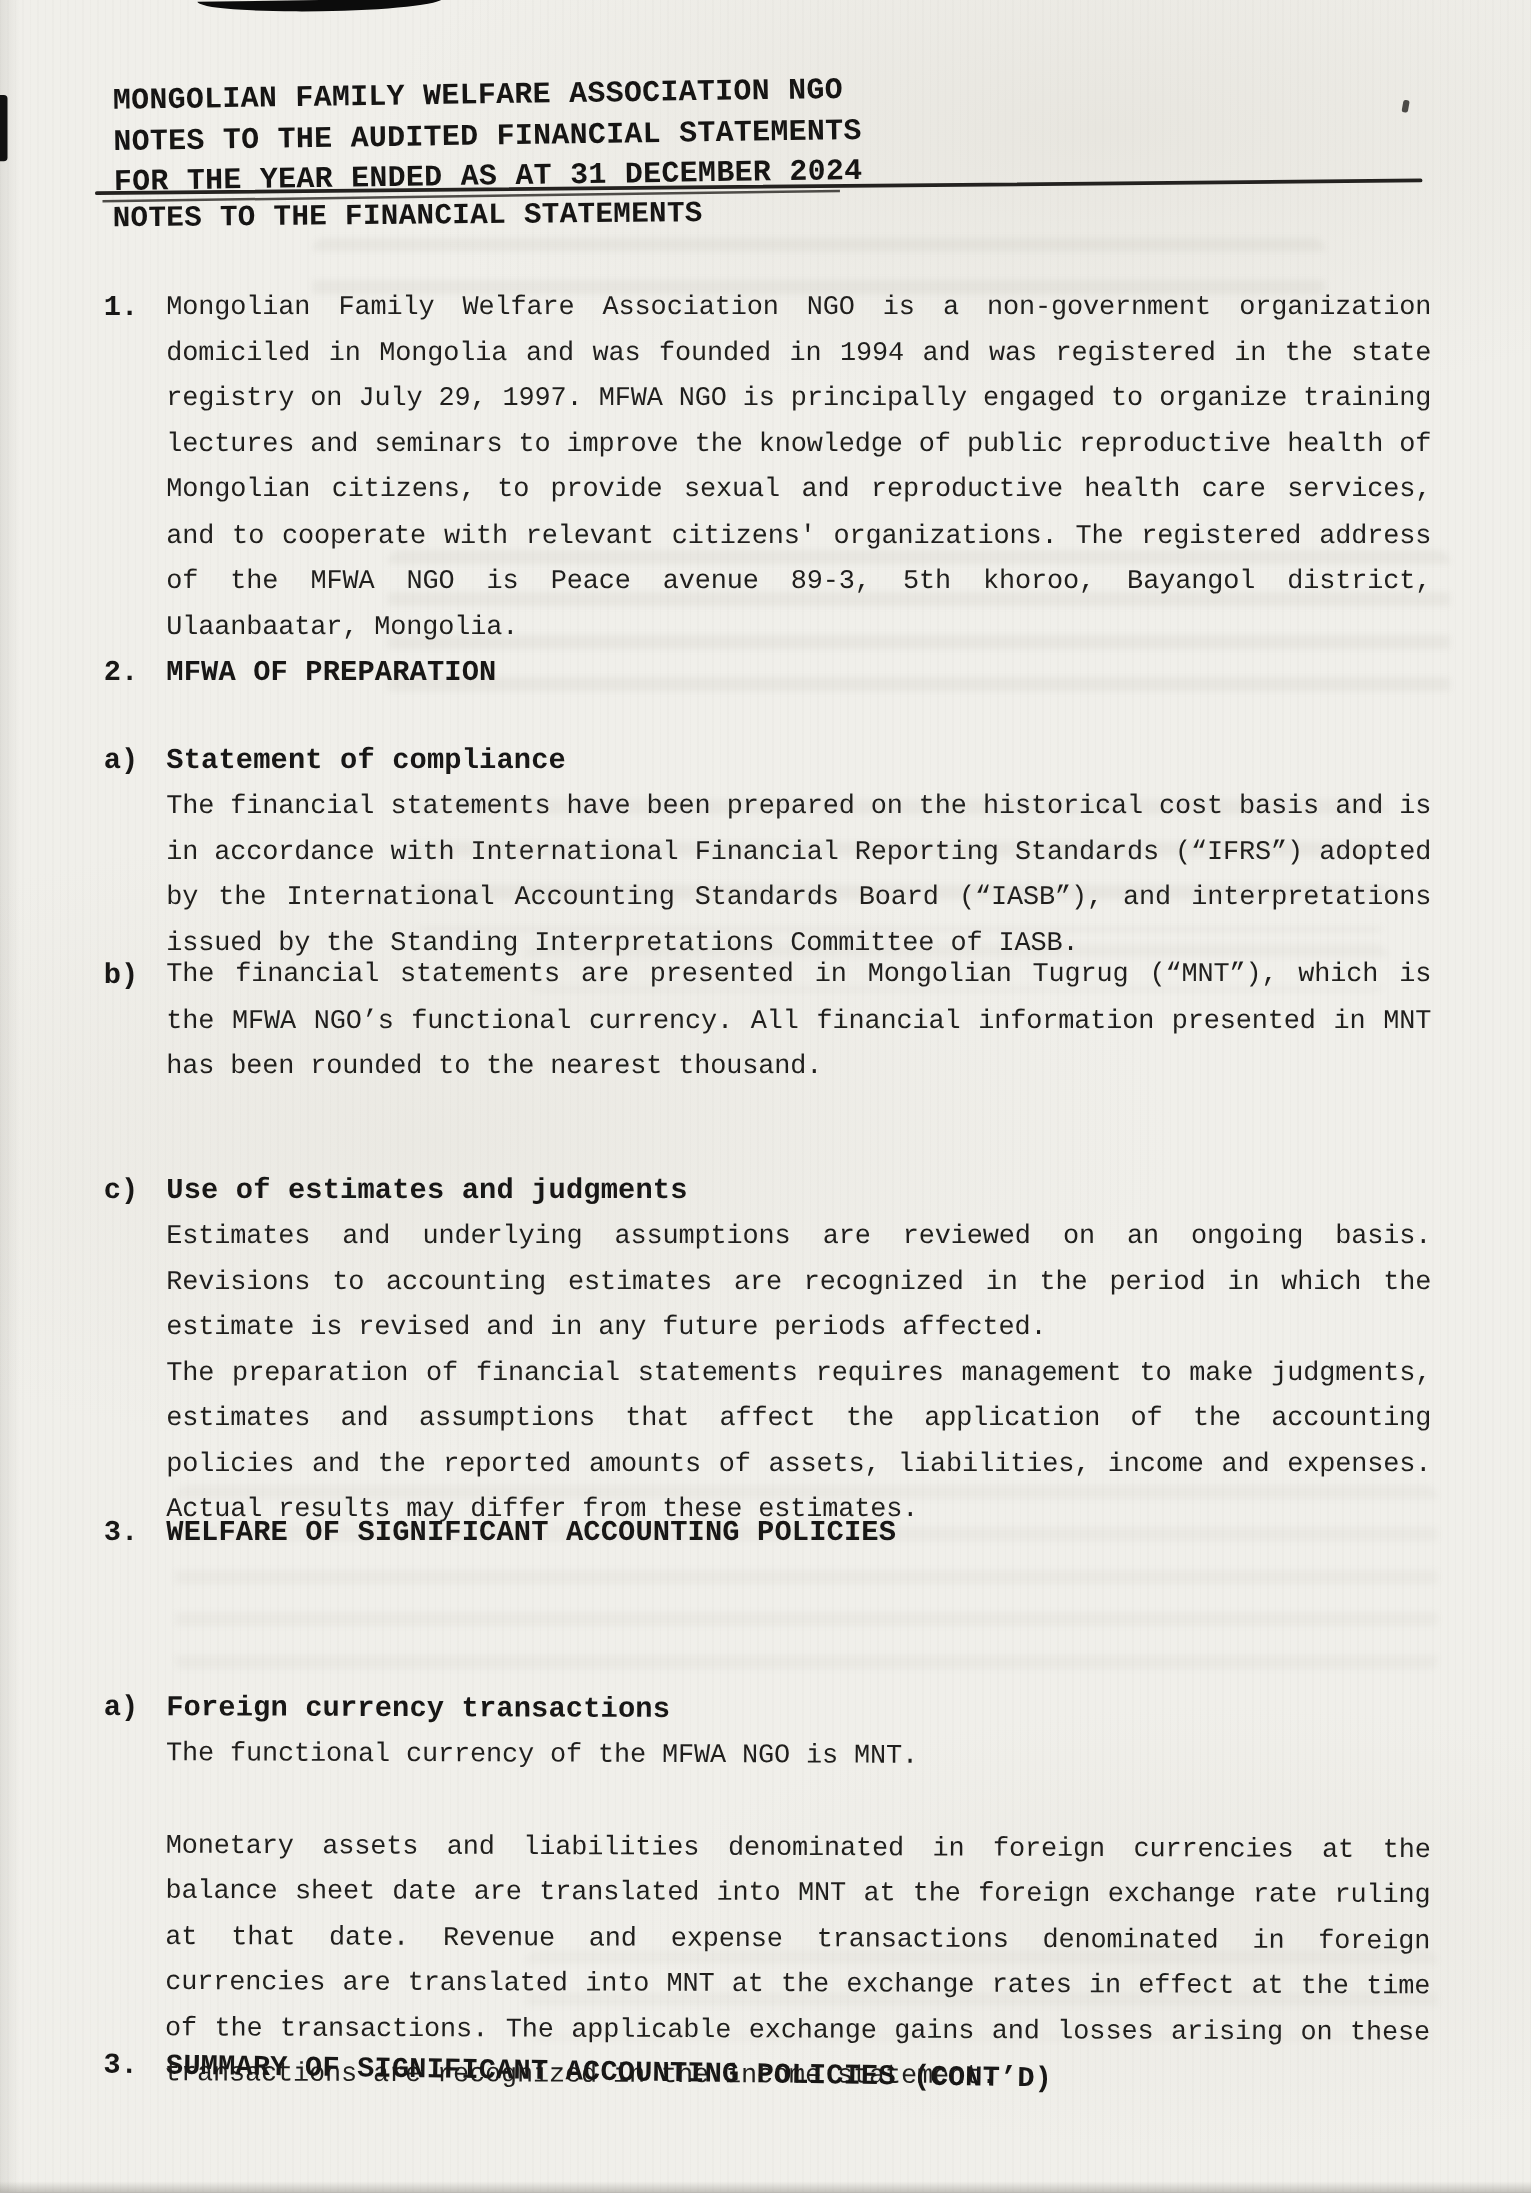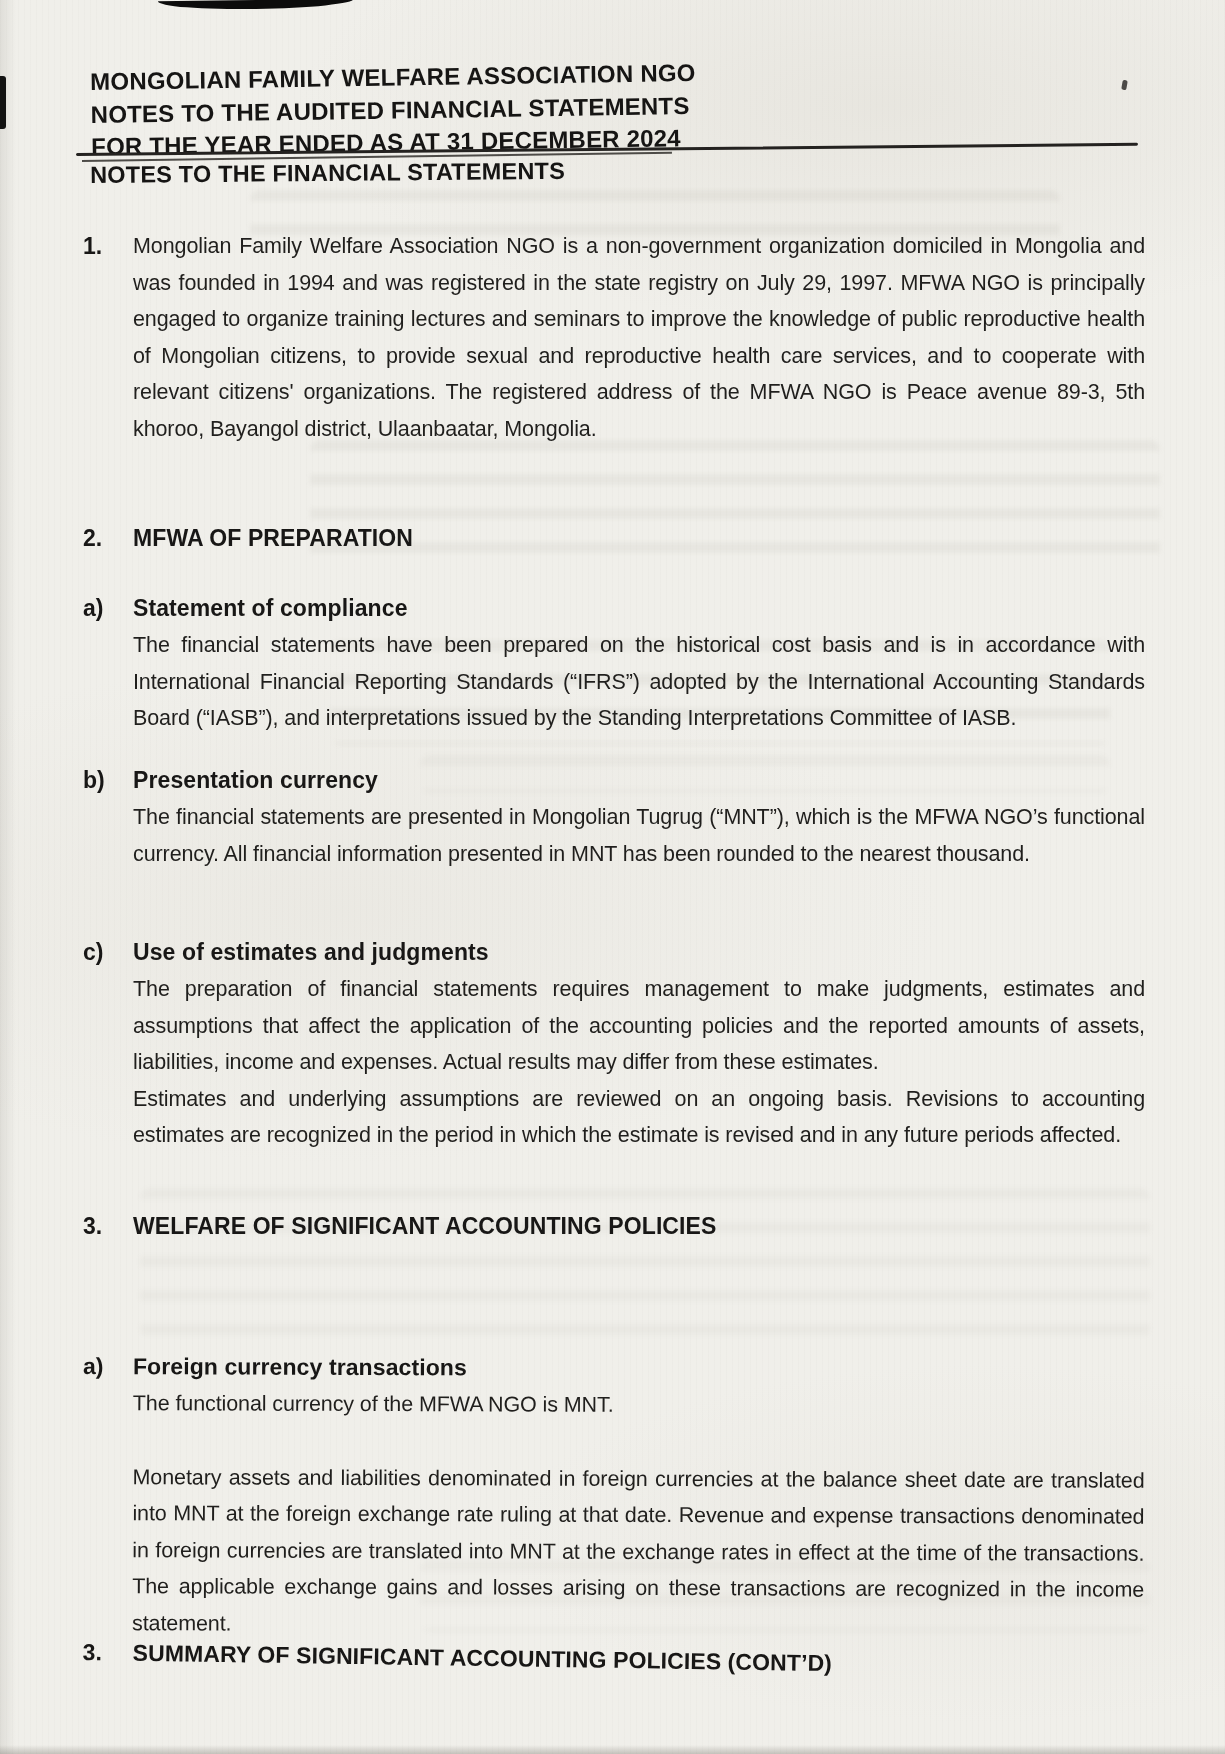--- a/index.html
+++ b/index.html
@@ -5,21 +5,21 @@
   html, body { margin: 0; padding: 0; background: #9a9892; }
   * { box-sizing: border-box; }
 
   .page {
     position: relative;
     width: 1225px;
     height: 1754px;
     margin: 0 auto;
     background: var(--paper, #f0efea);
     overflow: hidden;
-    font-family: Liberation Sans, sans-serif;
+    font-family: Liberation Mono, monospace;
     color: var(--ink, #1b1a18);
   }
 
   
   .paper-texture {
     position: absolute; inset: 0; z-index: 0; pointer-events: none;
     background-image:
       radial-gradient(ellipse 900px 340px at 72% 6%, rgba(213,209,199,0.30), rgba(213,209,199,0) 65%),
       radial-gradient(ellipse 1000px 420px at 28% 52%, rgba(216,212,202,0.22), rgba(216,212,202,0) 60%),
       radial-gradient(ellipse 800px 300px at 80% 88%, rgba(214,210,200,0.18), rgba(214,210,200,0) 60%),
@@ -146,30 +146,29 @@
       <section class="block subsection" style="top: 590px;">
     <span class="label">a)</span>
     <div class="body">
       <h2 class="title">Statement of compliance</h2>
     <p>The financial statements have been prepared on the historical cost basis and is in accordance with International Financial Reporting Standards (“IFRS”) adopted by the International Accounting Standards Board (“IASB”), and interpretations issued by the Standing Interpretations Committee of IASB.</p>
         </div>
   </section>
       <section class="block subsection" style="top: 762px;">
     <span class="label">b)</span>
     <div class="body">
-      <h2 class="title">Presentation currency</h2>
     <p>The financial statements are presented in Mongolian Tugrug (“MNT”), which is the MFWA NGO’s functional currency. All financial information presented in MNT has been rounded to the nearest thousand.</p>
         </div>
   </section>
       <section class="block subsection" style="top: 934px;">
     <span class="label">c)</span>
     <div class="body">
       <h2 class="title">Use of estimates and judgments</h2>
-    <p>The preparation of financial statements requires management to make judgments, estimates and assumptions that affect the application of the accounting policies and the reported amounts of assets, liabilities, income and expenses. Actual results may differ from these estimates.</p>
-          <p>Estimates and underlying assumptions are reviewed on an ongoing basis. Revisions to accounting estimates are recognized in the period in which the estimate is revised and in any future periods affected.</p>
+    <p>Estimates and underlying assumptions are reviewed on an ongoing basis. Revisions to accounting estimates are recognized in the period in which the estimate is revised and in any future periods affected.</p>
+          <p>The preparation of financial statements requires management to make judgments, estimates and assumptions that affect the application of the accounting policies and the reported amounts of assets, liabilities, income and expenses. Actual results may differ from these estimates.</p>
         </div>
   </section>
       <section class="block section" style="top: 1208px;">
     <span class="label">3.</span>
     <div class="body">
       <h2 class="title">WELFARE OF SIGNIFICANT ACCOUNTING POLICIES</h2>
         </div>
   </section>
       <section class="block subsection" style="top: 1348px; transform: rotate(0.2deg); transform-origin: left top;">
     <span class="label">a)</span>

